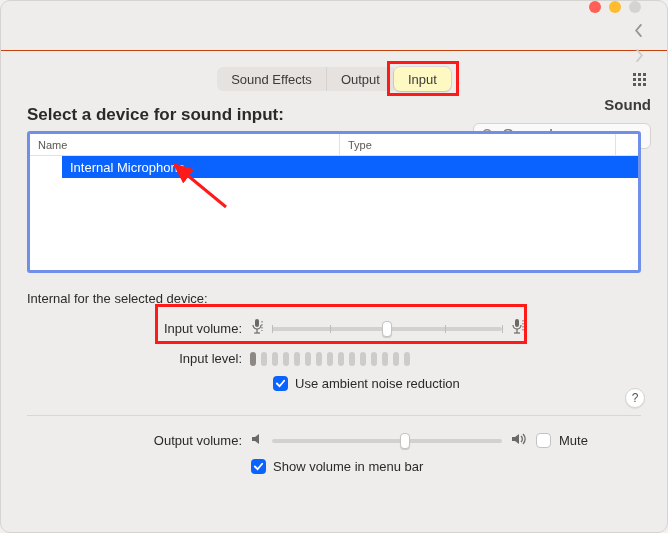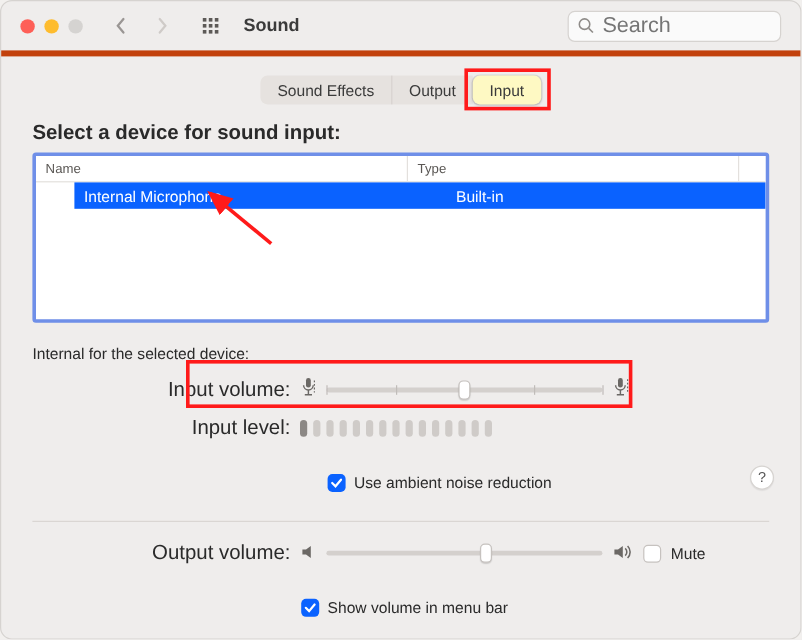--- a/index.html
+++ b/index.html
@@ -18,24 +18,25 @@
     background: #efedec;
     border-radius: 10px;
     border: 1px solid #d6d3d0;
     display: flex;
     flex-direction: column;
     position: relative;
   }
   .titlebar {
     height: 50px;
     display: flex;
-    align-items: center;
+    align-items: flex-end;
     padding: 0 16px;
     gap: 10px;
-    border-bottom: 5px solid #c2410c;
+    border-bottom: 1px solid #c2410c;
+    flex-direction: column;
   }
   .traffic {
     display: flex;
     gap: 8px;
     margin-right: 10px;
   }
   .dot {
     width: 12px; height: 12px; border-radius: 50%;
   }
   .dot.red { background: #fe5f57; }
@@ -168,21 +169,21 @@
   }
   .rowline {
     display:flex;
     align-items:center;
     margin-top: 12px;
     gap: 8px;
   }
   .lab {
     width: 215px;
     text-align: right;
-    font-size:17px;
+    font-size:13px;
     color:#2a2a2a;
   }
   .slider {
     flex: 1;
     height: 4px;
     background: #d4d0cd;
     border-radius: 2px;
     position: relative;
     max-width: 230px;
   }
@@ -206,21 +207,21 @@
   .level-dots {
     display:flex; gap:5px;
   }
   .ldot {
     width:6px; height:14px; border-radius:3px; background:#cfcbc8;
   }
   .ldot.on { background:#8c8885; }
   .checkrow {
     display:flex; align-items:flex-start;
     gap:7px;
-    margin-top:28px;
+    margin-top:10px;
     margin-left: 246px;
   }
   .mac-check {
     width:15px; height:15px;
     border-radius:4px;
     display:flex; align-items:center; justify-content:center;
   }
   .mac-check.checked { background:#0a62ff; }
   .mac-check.unchecked { background:#fff; border:1px solid #c6c2bf; }
   .mac-check svg { color:#fff; }
@@ -300,21 +301,20 @@
     <div class="section-label">Select a device for sound input:</div>
 
     <div class="table">
       <div class="thead">
         <div class="th name">Name</div>
         <div class="th type">Type</div>
         <div class="th" style="width:22px"></div>
       </div>
       <div class="trow selected">
         <div class="td name">Internal Microphone</div>
-        <div class="td type">Built-in</div>
       </div>
     </div>
 
     <svg class="arrow-annot" style="left:160px; top:106px;" width="80" height="60" viewBox="0 0 80 60">
       <defs>
           <marker id="ah" markerWidth="8" markerHeight="8" refX="6" refY="3" orient="auto">
             <path d="M0,0 L7,3 L0,6 Z" fill="#ff1a1a"></path>
           </marker>
         </defs>
       <line x1="65" y1="50" x2="14" y2="8" stroke="#ff1a1a" stroke-width="3" marker-end="url(#ah)"></line>

